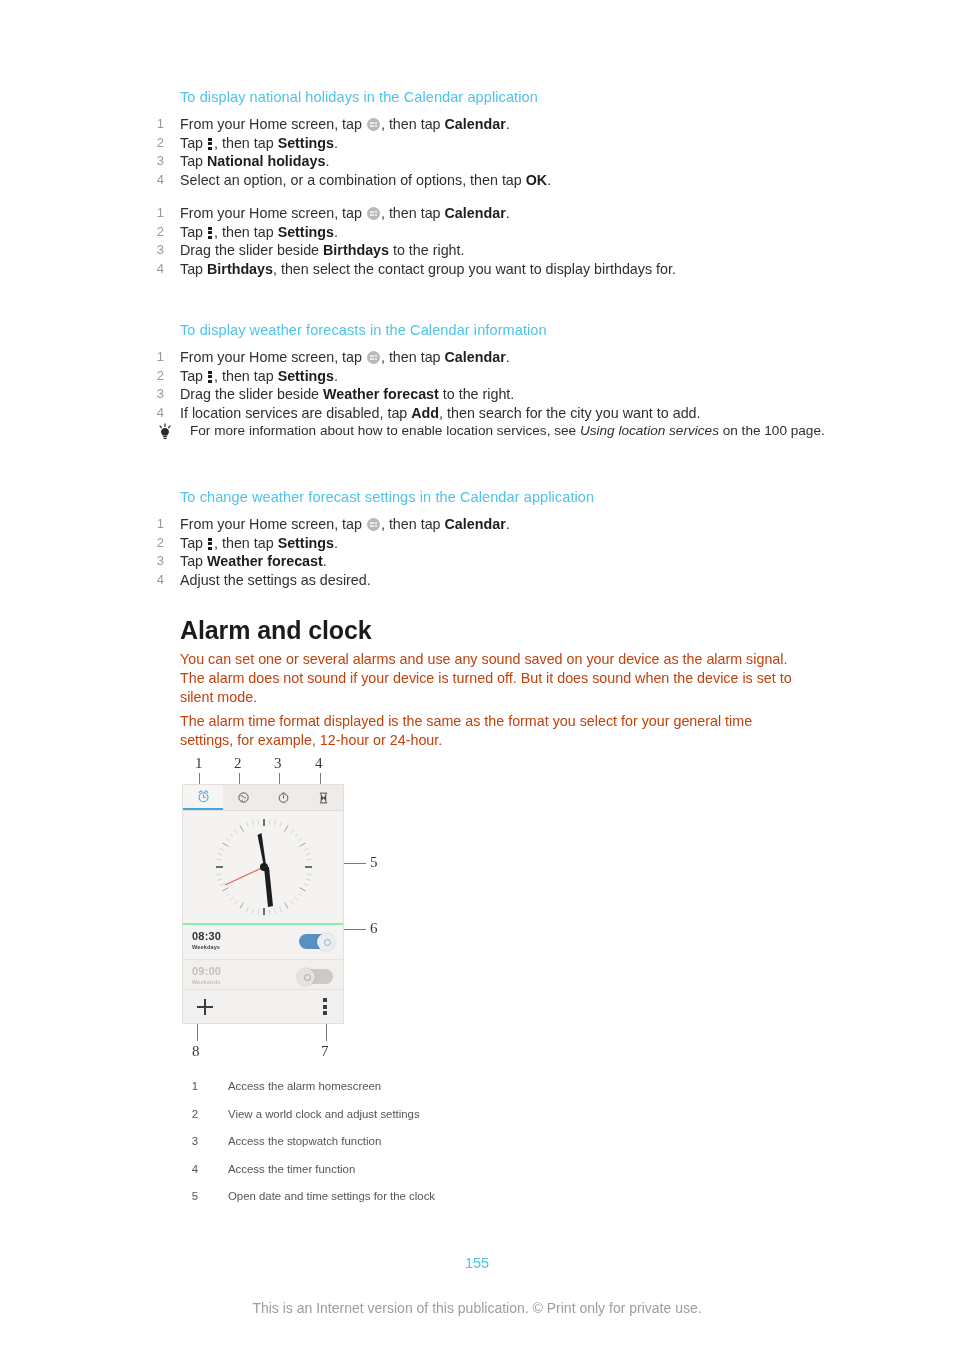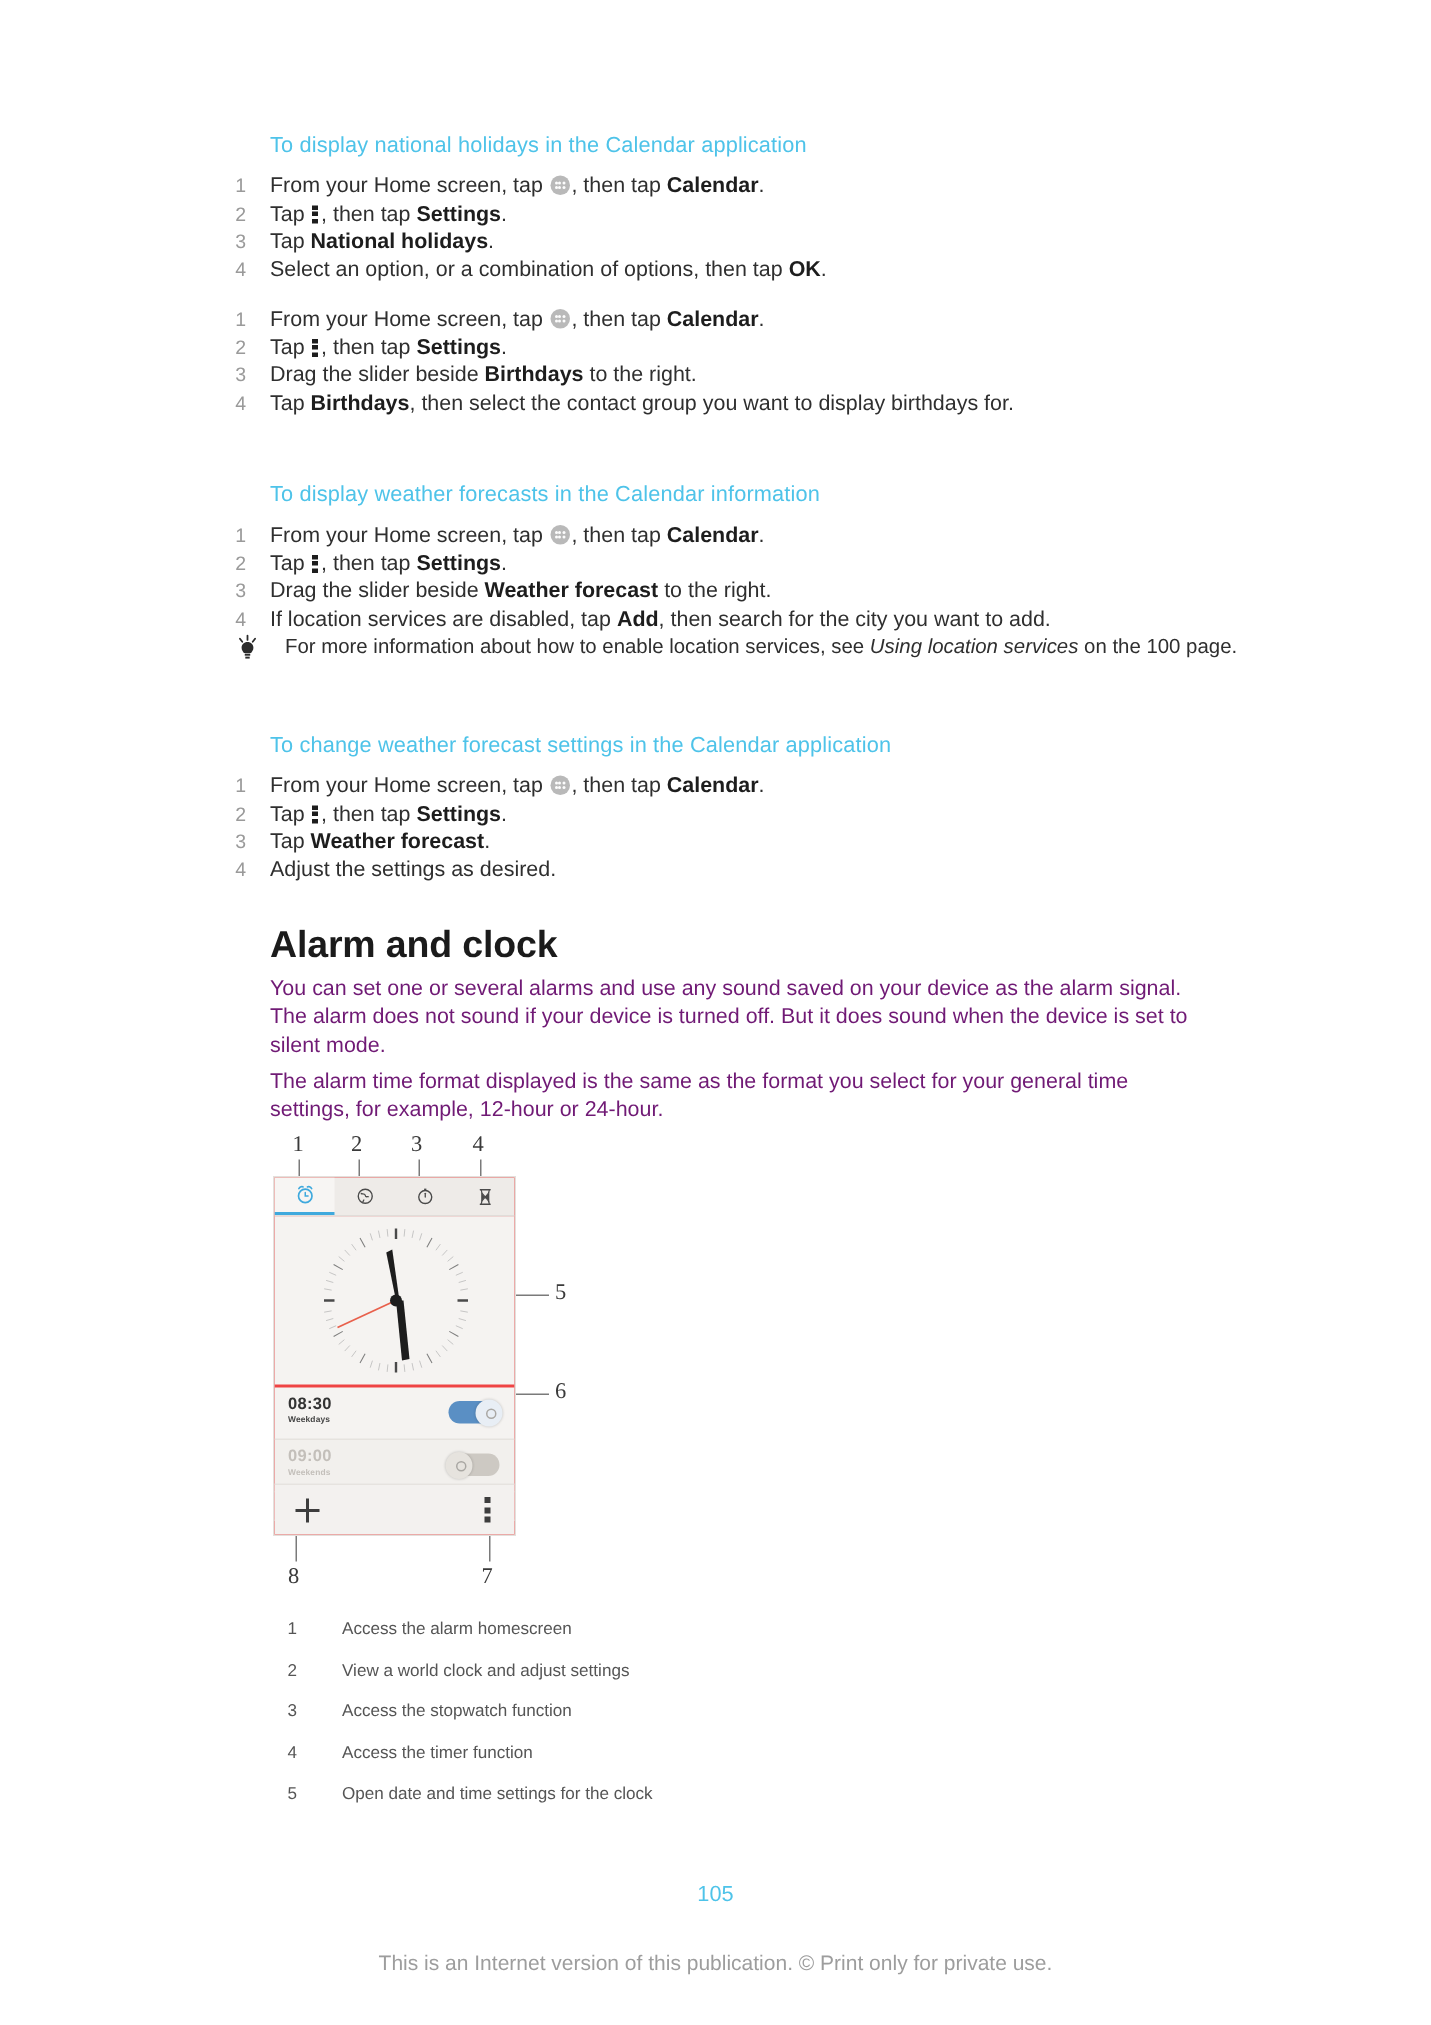--- a/index.html
+++ b/index.html
@@ -127,21 +127,21 @@
     font-weight: bold;
     color: #1b1b1b;
     letter-spacing: -0.1px;
   }
   .body-para {
     position: absolute;
     left: 180px;
     width: 625px;
     font-size: 14.3px;
     line-height: 19.2px;
-    color: #701a75;
+    color: #c2410c;
   }
 
   
   .figure {
     position: absolute;
     left: 146px;
     top: 755px;
     width: 300px;
     height: 310px;
   }
@@ -154,21 +154,21 @@
   .leader {
     position: absolute;
     background: #7a7a7a;
   }
   .phone {
     position: absolute;
     left: 36px;
     top: 29px;
     width: 162px;
     height: 240px;
-    background: #ef4444;
+    background: #86efac;
     border: 1px solid #e3e0dc;
     box-sizing: border-box;
     overflow: hidden;
   }
   .tabbar {
     position: absolute;
     top: 0; left: 0; right: 0;
     height: 25px;
     background: #eeebe8;
     display: flex;
@@ -579,16 +579,16 @@
     <div class="legend-row">
       <span class="lnum">4</span>
       <span class="ltext">Access the timer function</span>
     </div>
     <div class="legend-row">
       <span class="lnum">5</span>
       <span class="ltext">Open date and time settings for the clock</span>
     </div>
   </div>
 
-  <div class="pageno" style="top:1255px">105</div>
+  <div class="pageno" style="top:1255px">155</div>
   <div class="footnote" style="top:1300px">This is an Internet version of this publication. © Print only for private use.</div>
 
 </div>
 
 </body></html>

